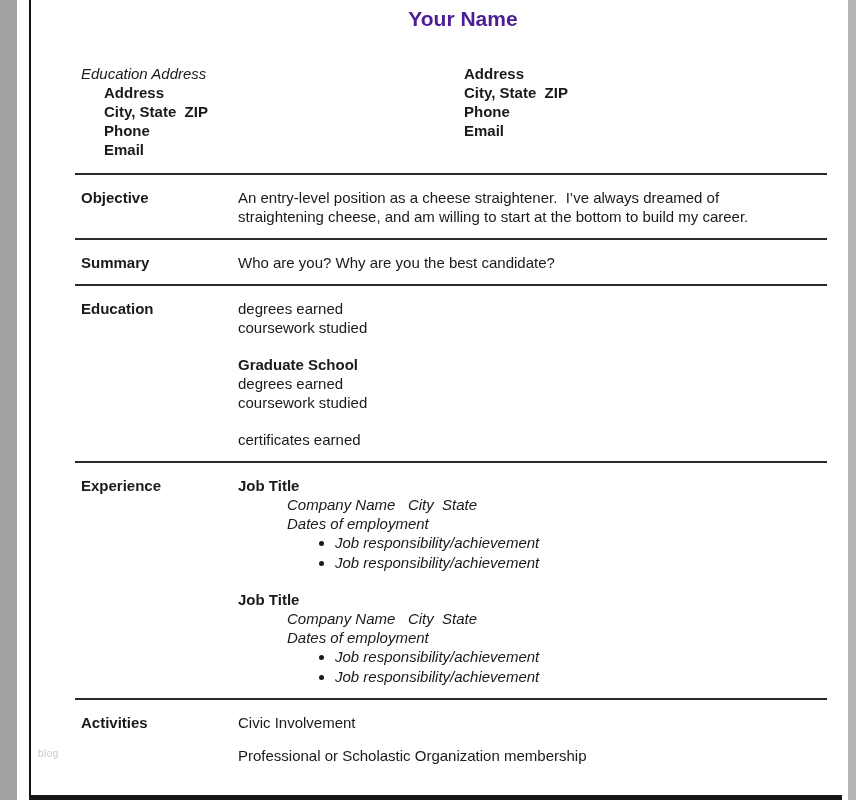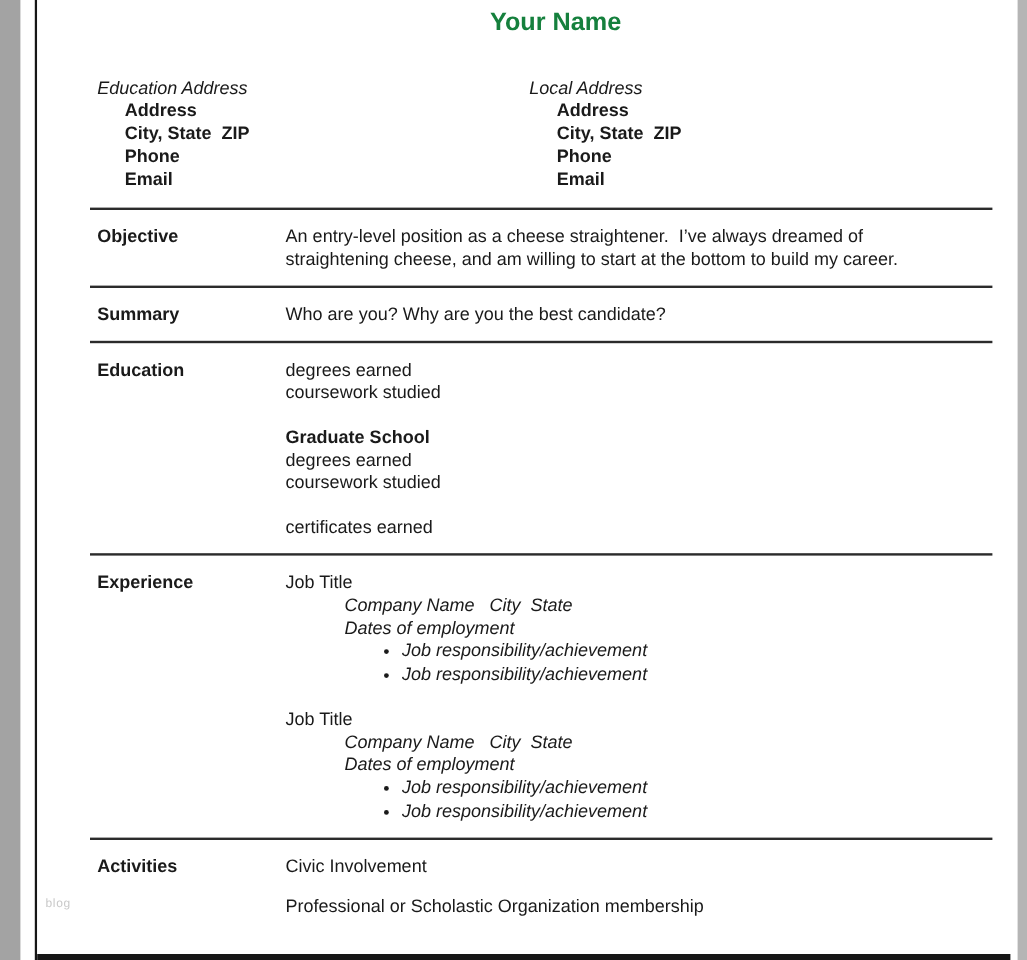--- a/index.html
+++ b/index.html
@@ -48,21 +48,21 @@
     width: 816px; height: 800px;
     padding-top: 6px;
     background: #ffffff;
   }
   .doc-title {
     margin: 0;
     font-size: 21px;
     font-weight: 700;
     text-align: center;
     line-height: 26px;
-    color: #15803d;
+    color: #4c1d95;
     padding-left: 48px;
   }
   
   .addresses {
     display: flex;
     margin-top: 32px;
     margin-left: 50px;
     margin-bottom: 14px;
   }
   .addr-col { width: 360px; }
@@ -104,21 +104,21 @@
   }
   .pre { white-space: pre-wrap; }
   .body-line { line-height: 19px; }
   
   .edu-block { margin-bottom: 18px; }
   .edu-block:last-child { margin-bottom: 0; }
   .edu-title { font-weight: 700; }
   
   .job-block { margin-bottom: 18px; }
   .job-block:last-child { margin-bottom: 0; }
-  .job-title { font-weight: 400; }
+  .job-title { font-weight: 700; }
   .job-sub {
     margin-left: 49px;
     font-style: italic;
     white-space: pre-wrap;
   }
   ul.bullets {
     margin: 0 0 0 49px;
     padding-left: 48px;
     list-style: disc;
   }
@@ -143,21 +143,20 @@
       <div class="addr-col">
         <div class="addr-label">Education Address</div>
         <div class="addr-lines">
           <div class="addr-line">Address</div>
           <div class="addr-line">City, State  ZIP</div>
           <div class="addr-line">Phone</div>
           <div class="addr-line">Email</div>
         </div>
       </div>
       <div class="addr-col right">
-        <div class="addr-label">Local Address</div>
         <div class="addr-lines">
           <div class="addr-line">Address</div>
           <div class="addr-line">City, State  ZIP</div>
           <div class="addr-line">Phone</div>
           <div class="addr-line">Email</div>
         </div>
       </div>
     </div>
 
     <hr class="rule">

